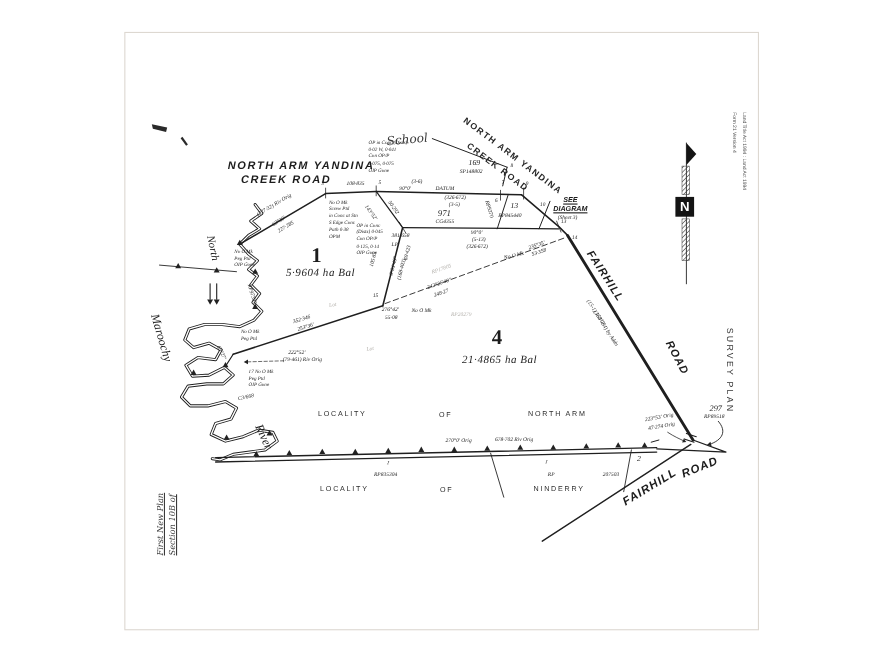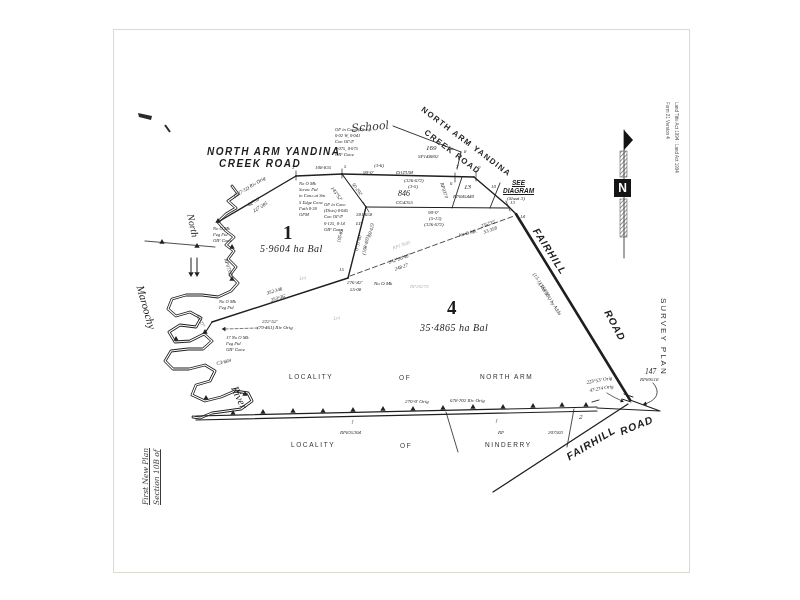--- a/index.html
+++ b/index.html
@@ -155,29 +155,29 @@
   <div class="label roadname" style="left:564px;top:452px;transform:rotate(-31deg);font-size:10.5px">FAIRHILL</div>
   <div class="label roadname" style="left:618px;top:426px;transform:rotate(-22deg);font-size:10.5px">ROAD</div>
 
   <div class="label see" style="left:512px;top:179px">SEE</div>
   <div class="label see" style="left:503px;top:187px">DIAGRAM</div>
   <div class="label m" style="left:507px;top:196px">(Sheet 3)</div>
 
   <div class="label lotnum" style="left:283px;top:222px">1</div>
   <div class="label area" style="left:260px;top:243px">5·9604 ha Bal</div>
   <div class="label lotnum" style="left:447px;top:297px">4</div>
-  <div class="label area" style="left:420px;top:322px">35·4865 ha Bal</div>
+  <div class="label area" style="left:420px;top:322px">21·4865 ha Bal</div>
   <div class="label it" style="left:579px;top:413px;font-size:7px">2</div>
-  <div class="label it" style="left:398px;top:189px;font-size:8px">846</div>
+  <div class="label it" style="left:398px;top:189px;font-size:8px">971</div>
   <div class="label m" style="left:396px;top:200px">CG4355</div>
   <div class="label it" style="left:426px;top:144px;font-size:7px">169</div>
   <div class="label m" style="left:418px;top:154px">SP148802</div>
   <div class="label it" style="left:464px;top:183px;font-size:7px">13</div>
   <div class="label m" style="left:453px;top:194px">RP845440</div>
-  <div class="label it" style="left:645px;top:367px;font-size:7.5px">147</div>
+  <div class="label it" style="left:645px;top:367px;font-size:7.5px">297</div>
   <div class="label m" style="left:640px;top:377px">RP89518</div>
   <div class="label m" style="left:444px;top:182px;transform:rotate(73deg)">RP9370</div>
   <div class="label m" style="left:340px;top:430px">RP835304</div>
   <div class="label m" style="left:498px;top:430px">RP</div>
   <div class="label m faint" style="left:392px;top:246px;transform:rotate(-19deg)">RP17805</div>
   <div class="label m faint" style="left:410px;top:284px">RP20279</div>
 
   <div class="label loc" style="left:289px;top:373px">LOCALITY</div>
   <div class="label loc" style="left:399px;top:374px">OF</div>
   <div class="label loc" style="left:480px;top:373px">NORTH ARM</div>

